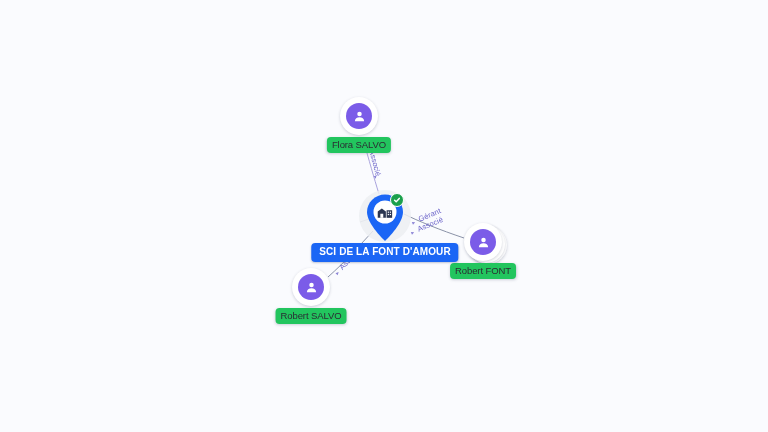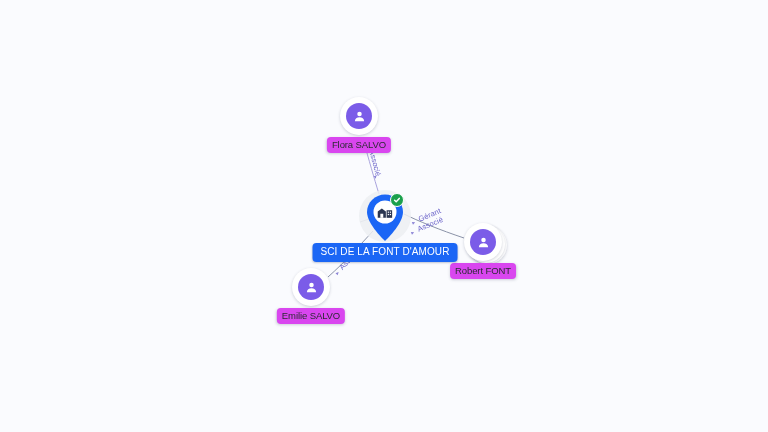--- a/index.html
+++ b/index.html
@@ -68,21 +68,21 @@
     display: flex;
     align-items: center;
     justify-content: center;
   }
   .avatar-disc svg { display: block; }
 
   .person-label {
     position: absolute;
     transform: translateX(-50%);
     top: 21px;
-    background: #d946ef;
+    background: #22c55e;
     border-radius: 4px;
     box-shadow: 0 1px 3px rgba(40,50,80,0.22);
     padding: 2px 5px 3px 5px;
     font-size: 9.5px;
     line-height: 11px;
     color: #2b2b33;
     white-space: nowrap;
     letter-spacing: -0.1px;
     text-align: right;
   }
@@ -138,21 +138,21 @@
   .company-label {
     position: absolute;
     transform: translateX(-50%);
     top: 28px;
     background: #1b66f5;
     color: #ffffff;
     border-radius: 4px;
     padding: 3px 8px 4px 8px;
     font-size: 10px;
     line-height: 12px;
-    font-weight: 400;
+    font-weight: 700;
     white-space: nowrap;
     letter-spacing: 0.1px;
     box-shadow: 0 1px 2px rgba(20,40,90,0.25);
   }
 
   
   .edge-label {
     position: absolute;
     font-size: 7.5px;
     line-height: 8px;
@@ -227,21 +227,21 @@
   <div class="node-person" style="left:311px; top:287px;">
     <div class="avatar-stack">
       <div class="avatar-ring s0"></div>
       <div class="avatar-disc">
         <svg width="15" height="15" viewBox="0 0 24 24" fill="#ffffff">
           <circle cx="12" cy="8" r="3.6"></circle>
           <path d="M4.6 19.6c0-4.1 3.3-6.3 7.4-6.3s7.4 2.2 7.4 6.3z"></path>
         </svg>
       </div>
     </div>
-    <div class="person-label">Emilie SALVO</div>
+    <div class="person-label">Robert SALVO</div>
   </div>
 
   <div class="node-company" style="left:385px; top:215px;">
     <div class="pin-halo"></div>
     <div class="pin-wrap">
       <svg width="42" height="50" viewBox="0 0 42 50">
         <path d="M21 1.5 C11 1.5 3 9.4 3 19.1 C3 31.5 21 48 21 48 C21 48 39 31.5 39 19.1 C39 9.4 31 1.5 21 1.5 Z" fill="#1b66f5"></path>
         <circle cx="21" cy="19" r="11.5" fill="#ffffff"></circle>
       </svg>
       <div class="pin-glyph">

